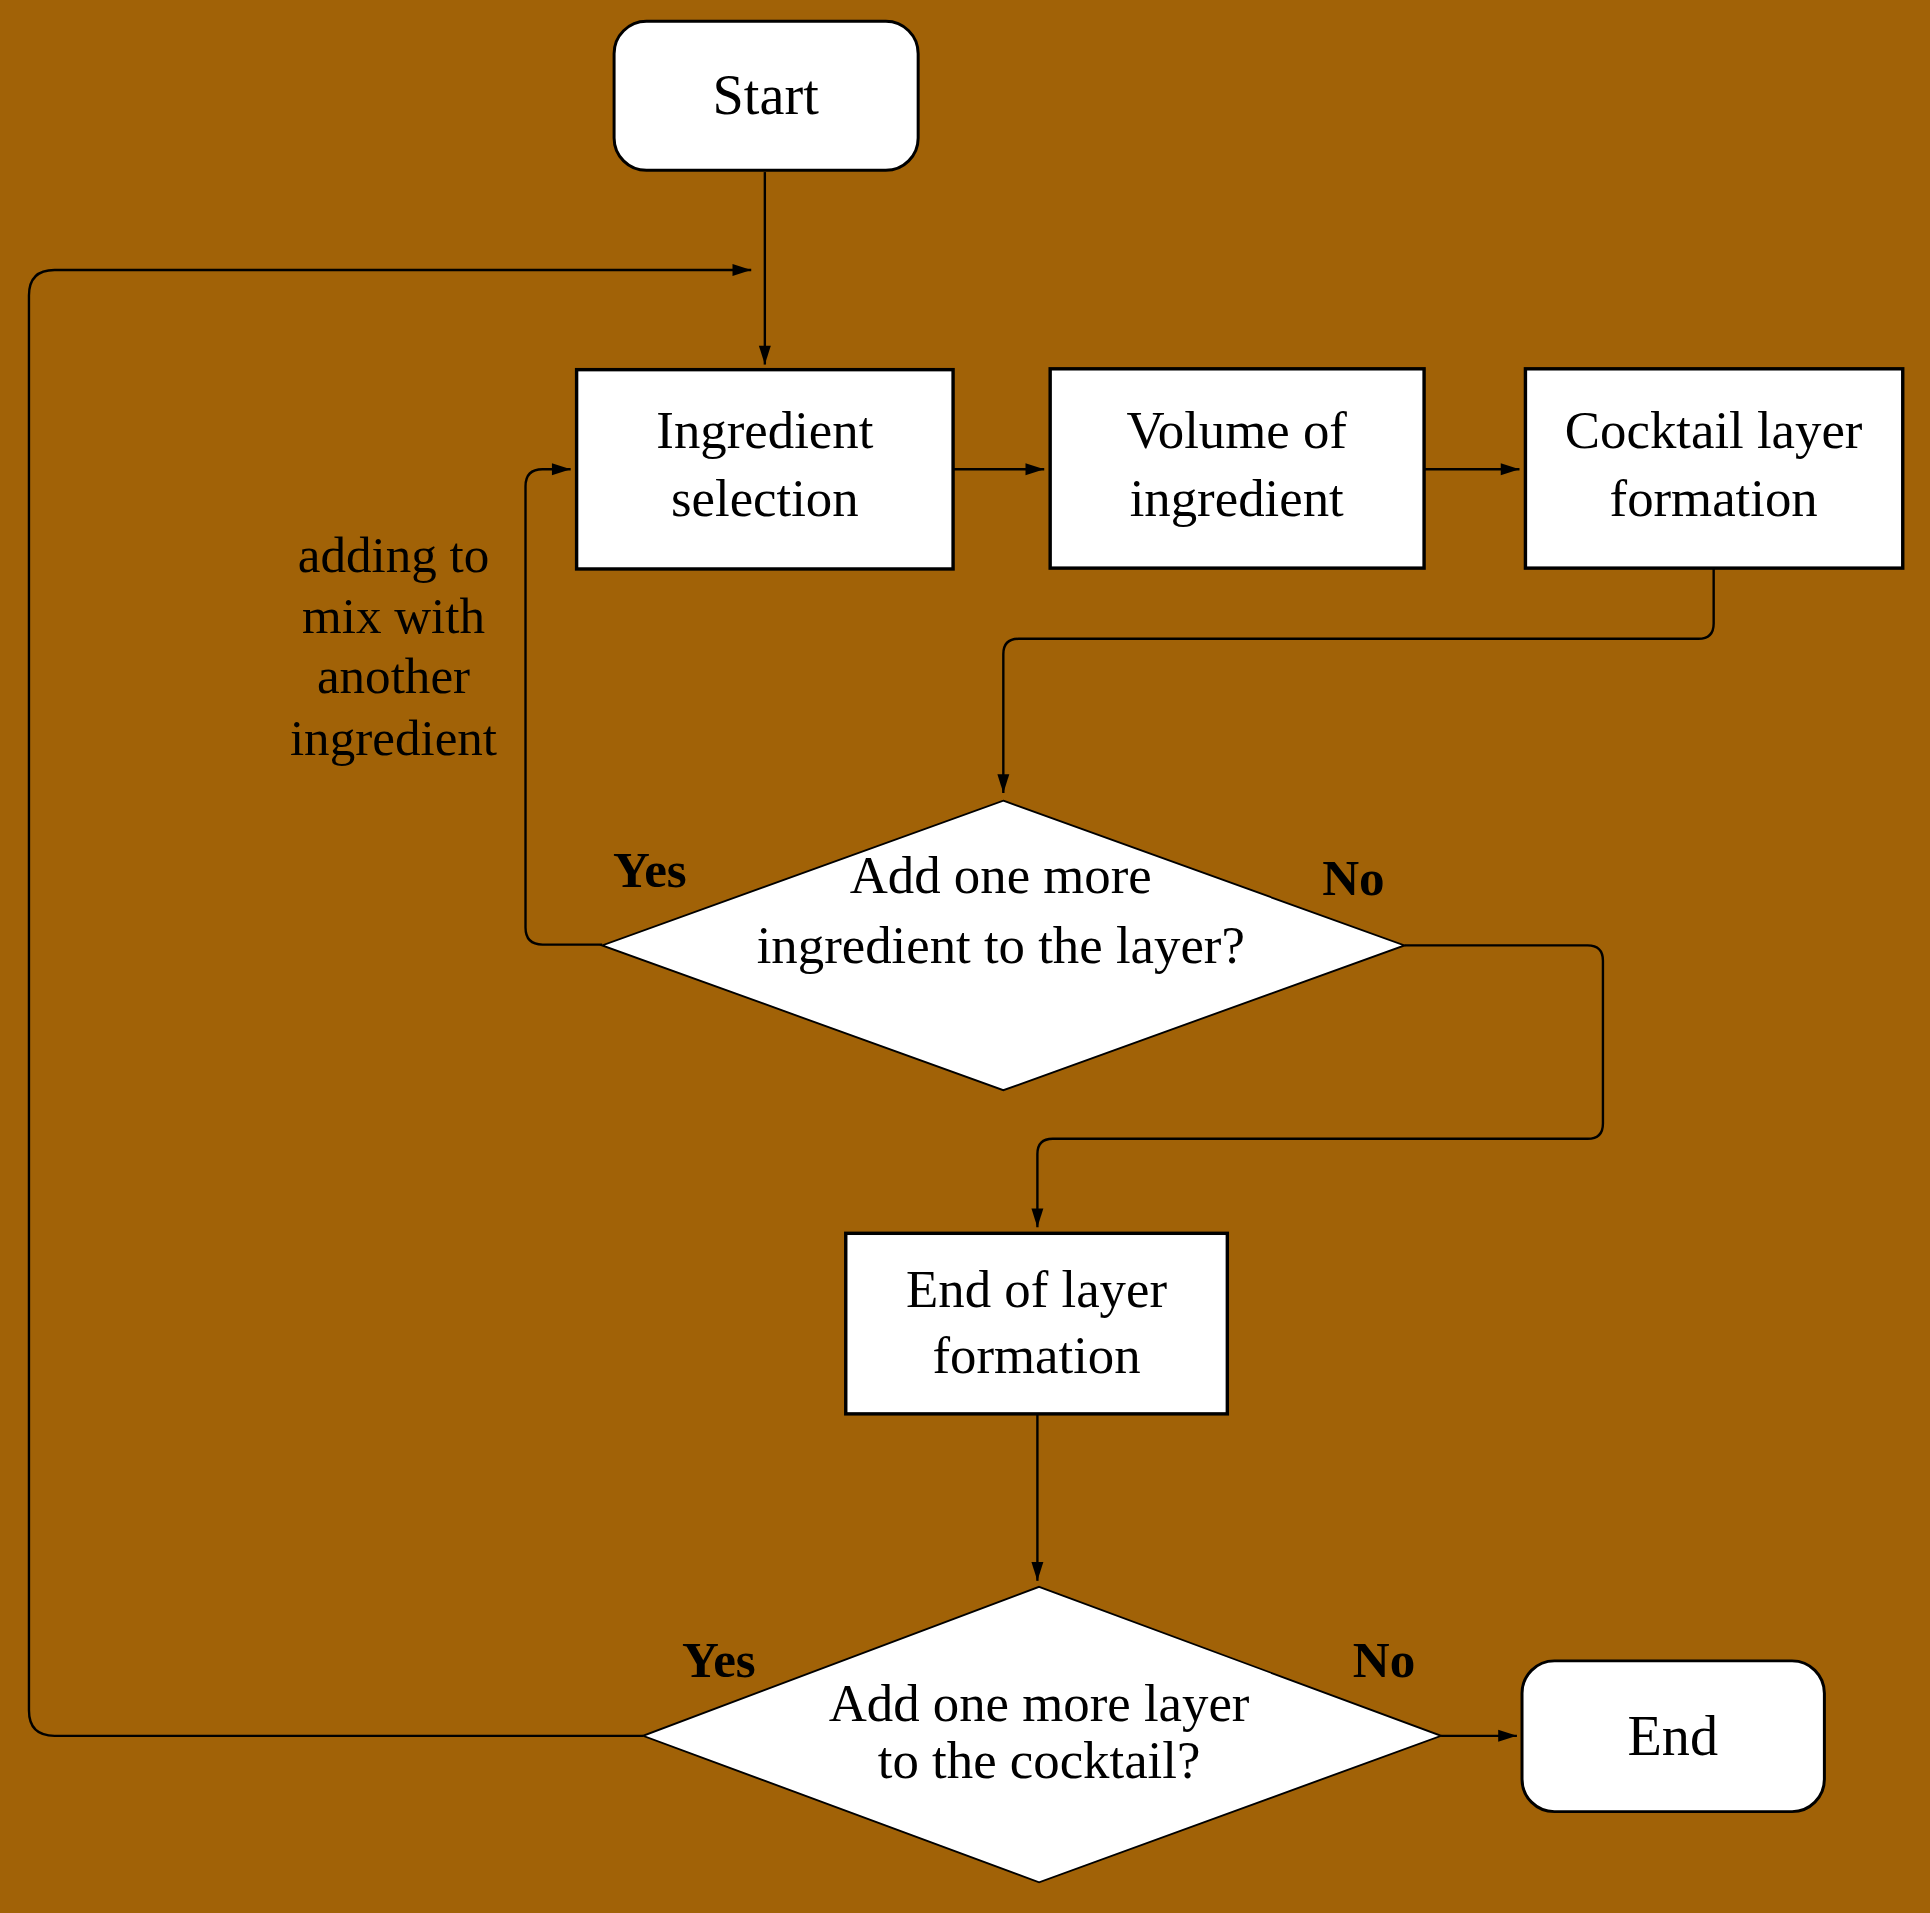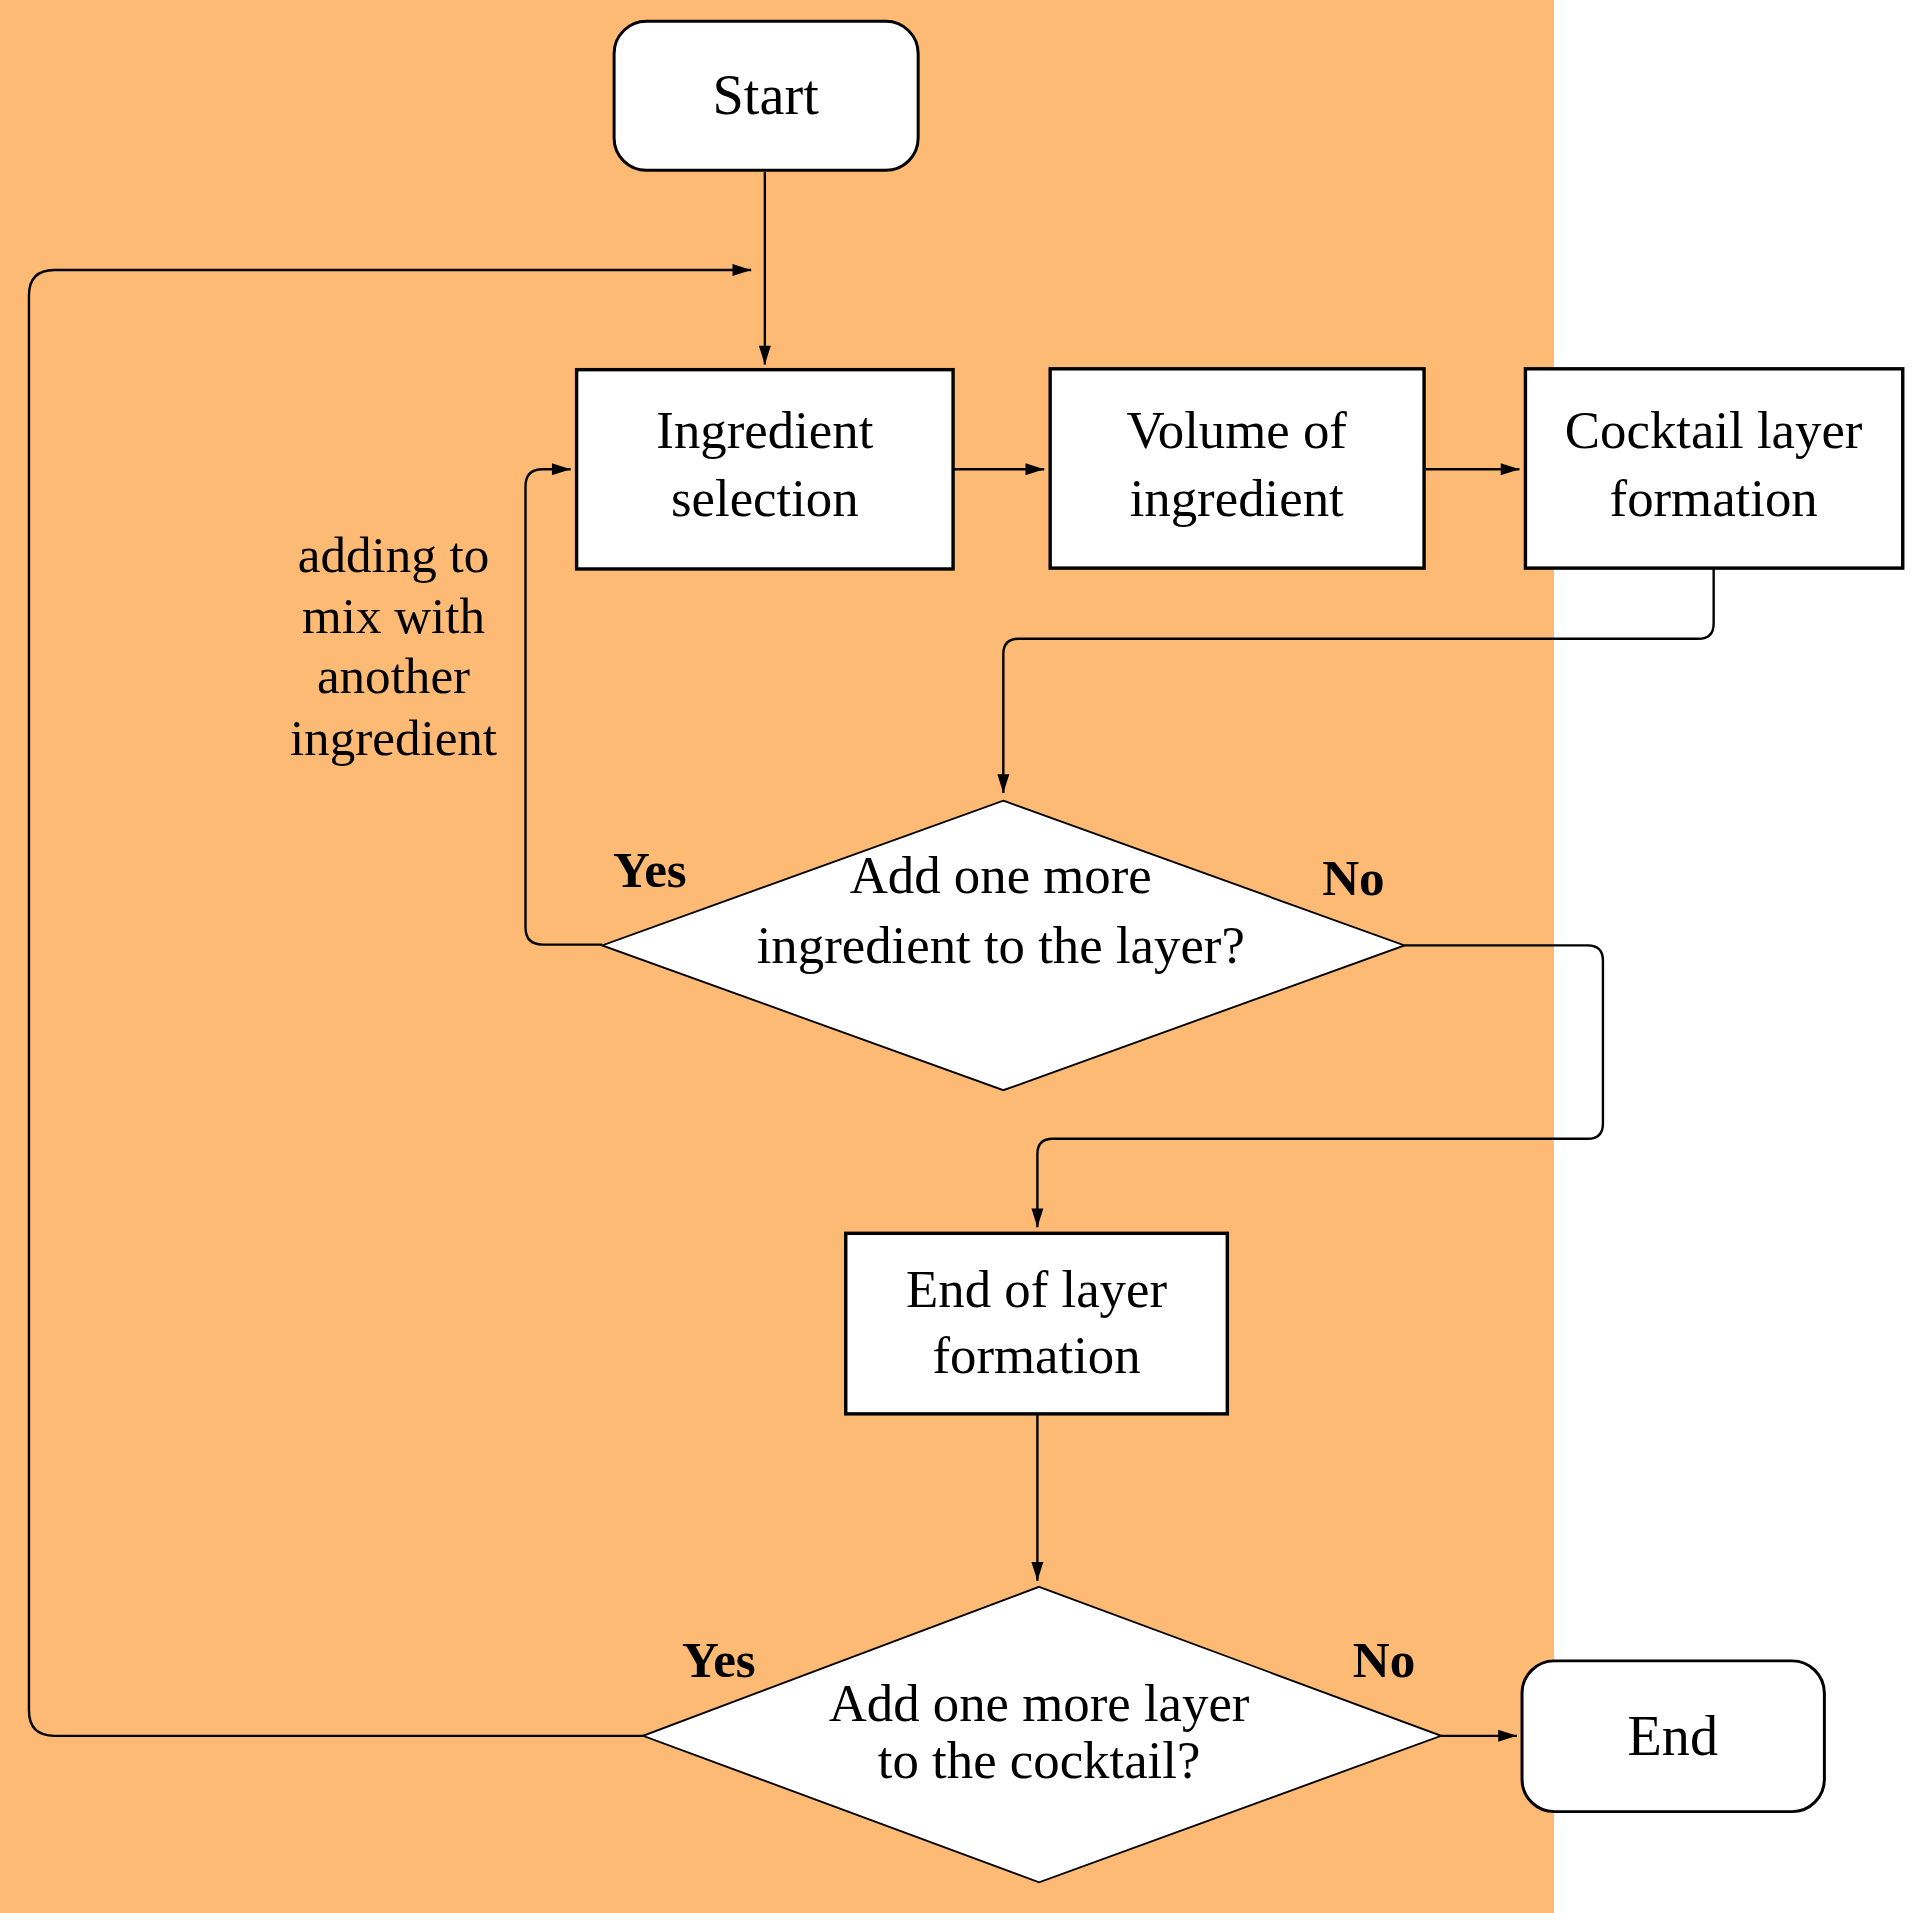--- a/index.html
+++ b/index.html
@@ -1,23 +1,23 @@
 <!DOCTYPE html>
 <html style="font-size:13.6px"><head>
 <meta charset="utf-8">
 <style>
   html, body {
     margin: 0;
     padding: 0;
     background: #ffffff;
   }
   .canvas {
-    width: 1554px;
+    width: 1930px;
     height: 1913px;
-    background: #fdba74;
+    background: #a16207;
     position: relative;
   }
   svg.flowchart {
     display: block;
     width: 1930px;
     height: 1913px;
     font-family: "Liberation Serif", "DejaVu Serif", serif;
   }
   .shape {
     fill: #ffffff;

